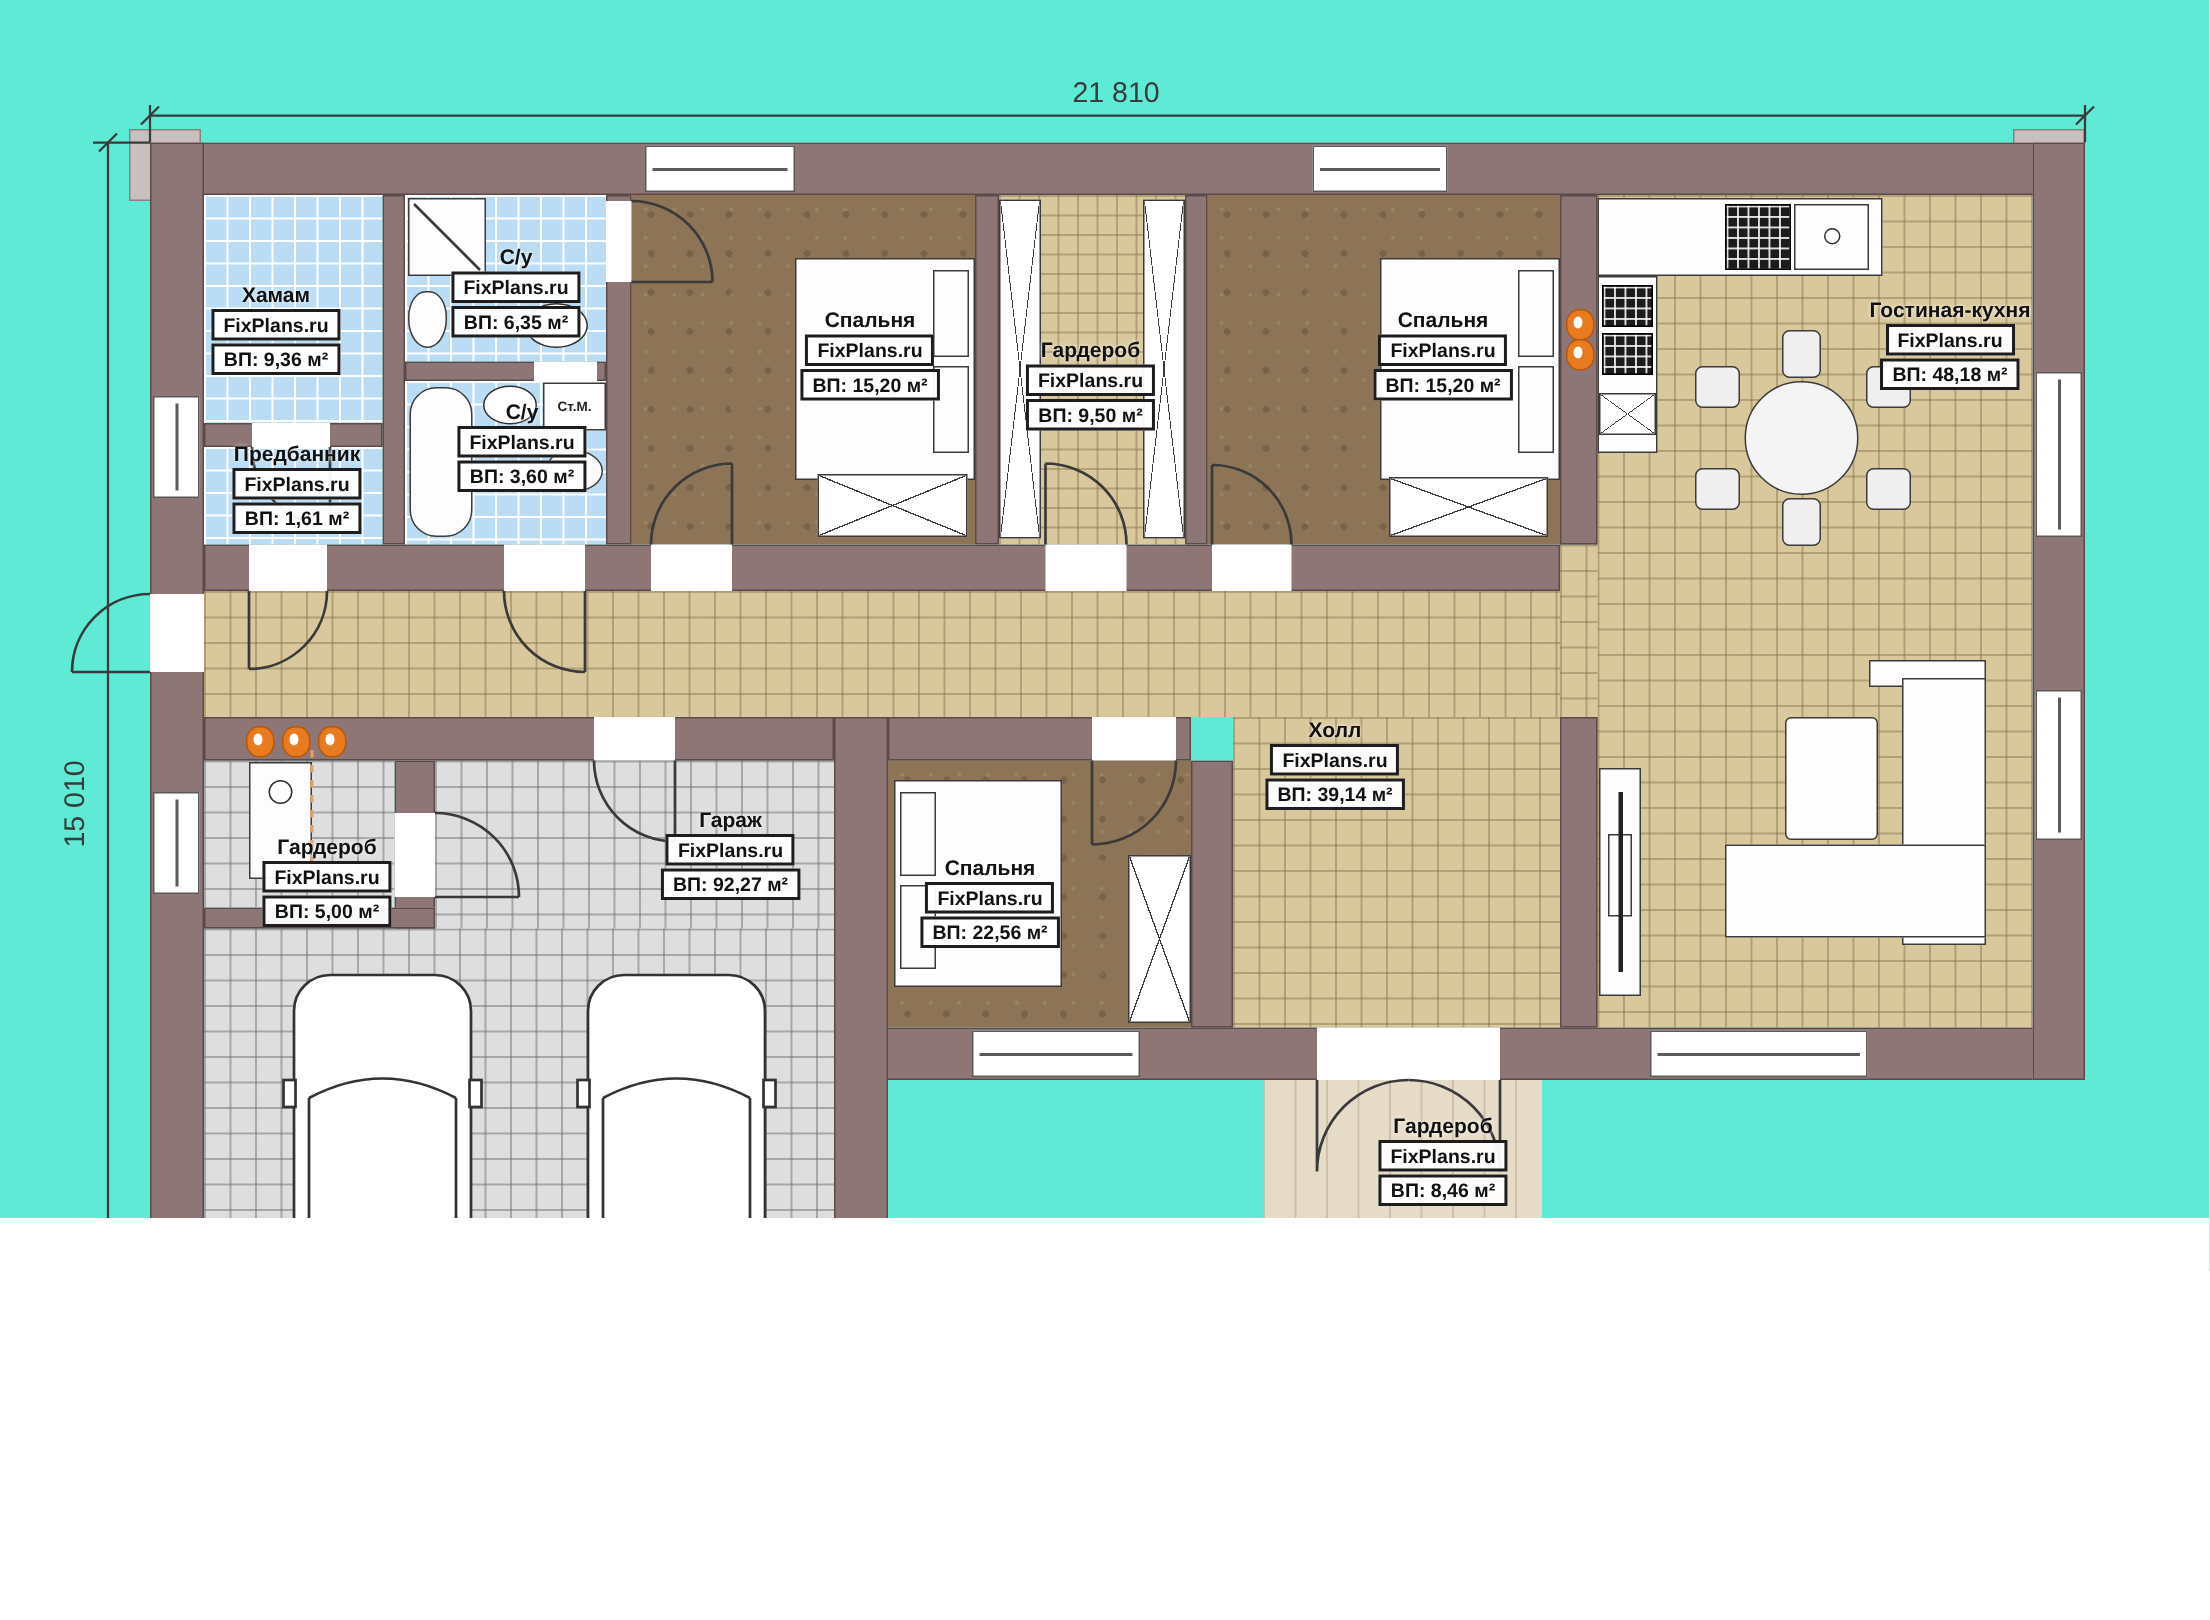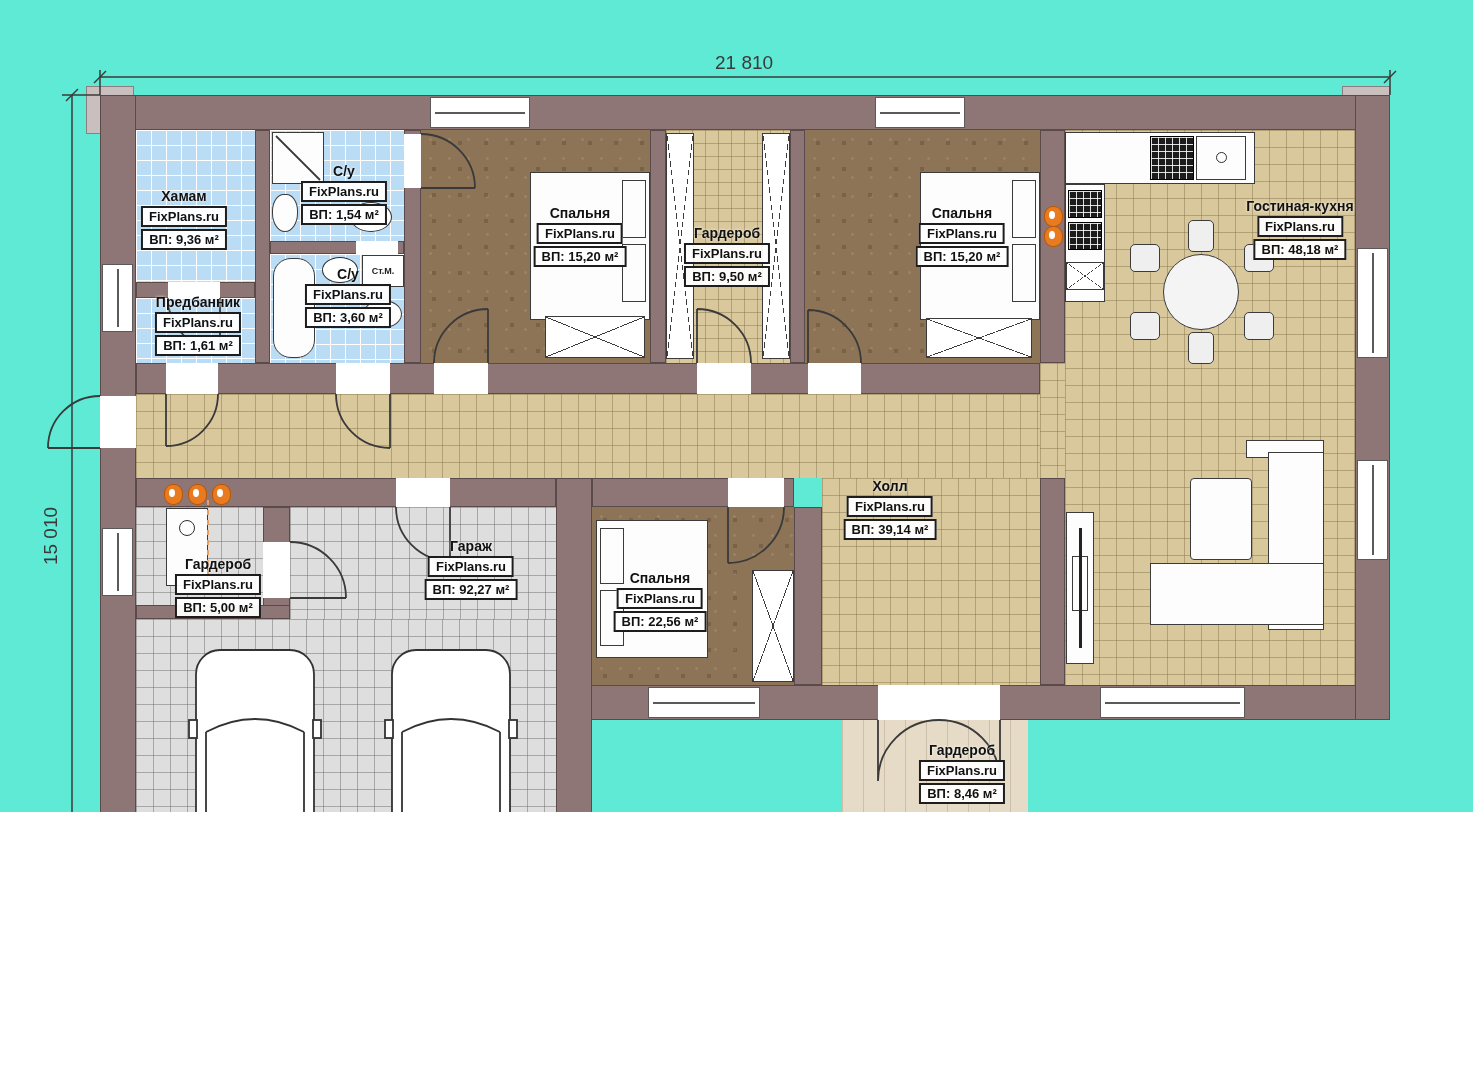--- a/index.html
+++ b/index.html
@@ -274,21 +274,21 @@
   </svg>
 
   <div class="room-label" style="left:184px;top:188px;">
     <div class="room-name">Хамам</div>
     <div class="tagrow"><span class="tag">FixPlans.ru</span></div>
     <div class="tagrow"><span class="tag">ВП: 9,36 м²</span></div>
   </div>
   <div class="room-label" style="left:344px;top:163px;">
     <div class="room-name">С/у</div>
     <div class="tagrow"><span class="tag">FixPlans.ru</span></div>
-    <div class="tagrow"><span class="tag">ВП: 1,54 м²</span></div>
+    <div class="tagrow"><span class="tag">ВП: 6,35 м²</span></div>
   </div>
   <div class="room-label" style="left:348px;top:266px;">
     <div class="room-name">С/у</div>
     <div class="tagrow"><span class="tag">FixPlans.ru</span></div>
     <div class="tagrow"><span class="tag">ВП: 3,60 м²</span></div>
   </div>
   <div class="room-label" style="left:198px;top:294px;">
     <div class="room-name">Предбанник</div>
     <div class="tagrow"><span class="tag">FixPlans.ru</span></div>
     <div class="tagrow"><span class="tag">ВП: 1,61 м²</span></div>
@@ -316,21 +316,21 @@
   <div class="room-label" style="left:890px;top:478px;">
     <div class="room-name">Холл</div>
     <div class="tagrow"><span class="tag">FixPlans.ru</span></div>
     <div class="tagrow"><span class="tag">ВП: 39,14 м²</span></div>
   </div>
   <div class="room-label" style="left:218px;top:556px;">
     <div class="room-name">Гардероб</div>
     <div class="tagrow"><span class="tag">FixPlans.ru</span></div>
     <div class="tagrow"><span class="tag">ВП: 5,00 м²</span></div>
   </div>
-  <div class="room-label" style="left:471px;top:538px;">
+  <div class="room-label" style="left:487px;top:538px;">
     <div class="room-name">Гараж</div>
     <div class="tagrow"><span class="tag">FixPlans.ru</span></div>
     <div class="tagrow"><span class="tag">ВП: 92,27 м²</span></div>
   </div>
   <div class="room-label" style="left:660px;top:570px;">
     <div class="room-name">Спальня</div>
     <div class="tagrow"><span class="tag">FixPlans.ru</span></div>
     <div class="tagrow"><span class="tag">ВП: 22,56 м²</span></div>
   </div>
   <div class="room-label" style="left:962px;top:742px;">

